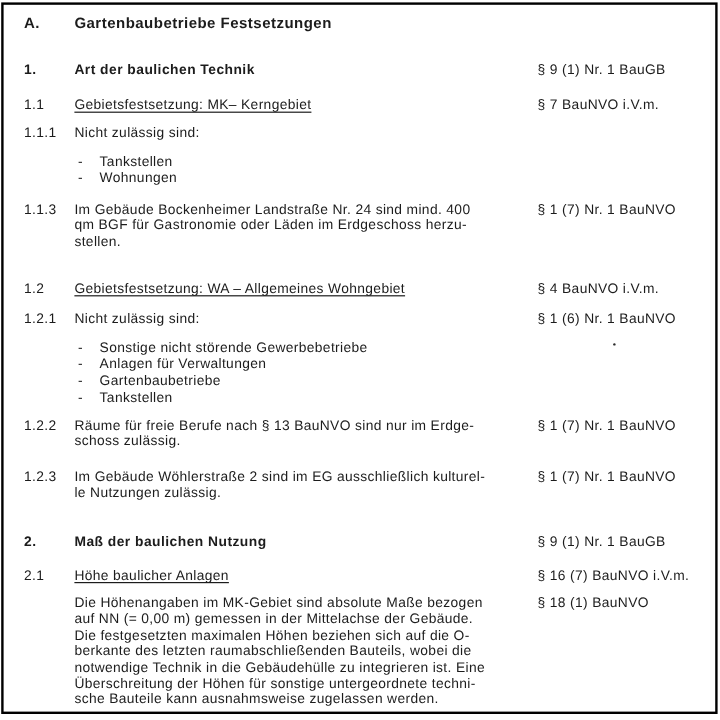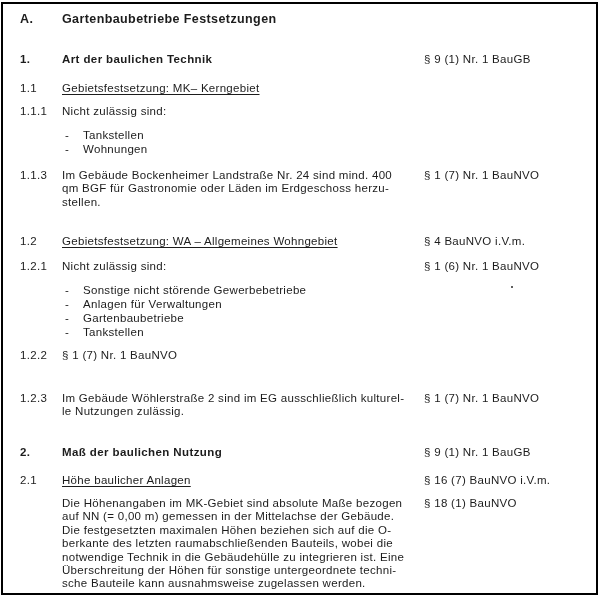--- a/index.html
+++ b/index.html
@@ -17,21 +17,21 @@
     position:absolute;left:1px;top:2px;right:2px;bottom:5px;
     border:2px solid #000000;pointer-events:none;
   }
   .row{
     position:absolute;left:20px;right:8px;
     display:grid;grid-template-columns:42px 362px 1fr;
     font-size:11.5px;line-height:13.4px;letter-spacing:0.3px;
   }
   .num{white-space:nowrap;}
   .txt{white-space:pre-line;}
-  .ref{white-space:nowrap;}
+  .ref{white-space:nowrap;margin-left:24px;}
   .bold{font-weight:700;letter-spacing:0.4px;}
   .ul{text-decoration:underline;text-underline-offset:2px;}
   .title-row{font-size:12.5px;line-height:15px;}
   .bullets{grid-column:2;}
   .bullet-line{display:flex;line-height:14px;padding-left:3px;}
   .bullet-line .dash{display:inline-block;width:18px;flex:0 0 18px;}
   .speck{
     position:absolute;left:511px;top:286px;width:2px;height:2px;background:#2a2a2a;border-radius:50%;
   }
 </style>
@@ -49,20 +49,21 @@
 
   <div class="row" style="top:53px">
     <span class="num bold">1.</span>
     <span class="txt bold">Art der baulichen Technik</span>
     <span class="ref">§ 9 (1) Nr. 1 BauGB</span>
   </div>
 
   <div class="row" style="top:82px">
     <span class="num">1.1</span>
     <span class="txt ul">Gebietsfestsetzung: MK– Kerngebiet</span>
+    <span class="ref">§ 7 BauNVO i.V.m.</span>
   </div>
 
   <div class="row" style="top:105px">
     <span class="num">1.1.1</span>
     <span class="txt">Nicht zulässig sind:</span>
   </div>
 
   <div class="row" style="top:128px">
     <span class="num"></span>
     <div class="bullets">
@@ -116,20 +117,22 @@
       <div class="bullet-line">
         <span class="dash">-</span>
         <span>Tankstellen</span>
       </div>
     </div>
     <span class="ref"></span>
   </div>
 
   <div class="row" style="top:349px">
     <span class="num">1.2.2</span>
+    <span class="txt">Räume für freie Berufe nach § 13 BauNVO sind nur im Erdge-
+schoss zulässig.</span>
     <span class="ref">§ 1 (7) Nr. 1 BauNVO</span>
   </div>
 
   <div class="row" style="top:392px">
     <span class="num">1.2.3</span>
     <span class="txt">Im Gebäude Wöhlerstraße 2 sind im EG ausschließlich kulturel-
 le Nutzungen zulässig.</span>
     <span class="ref">§ 1 (7) Nr. 1 BauNVO</span>
   </div>
 

